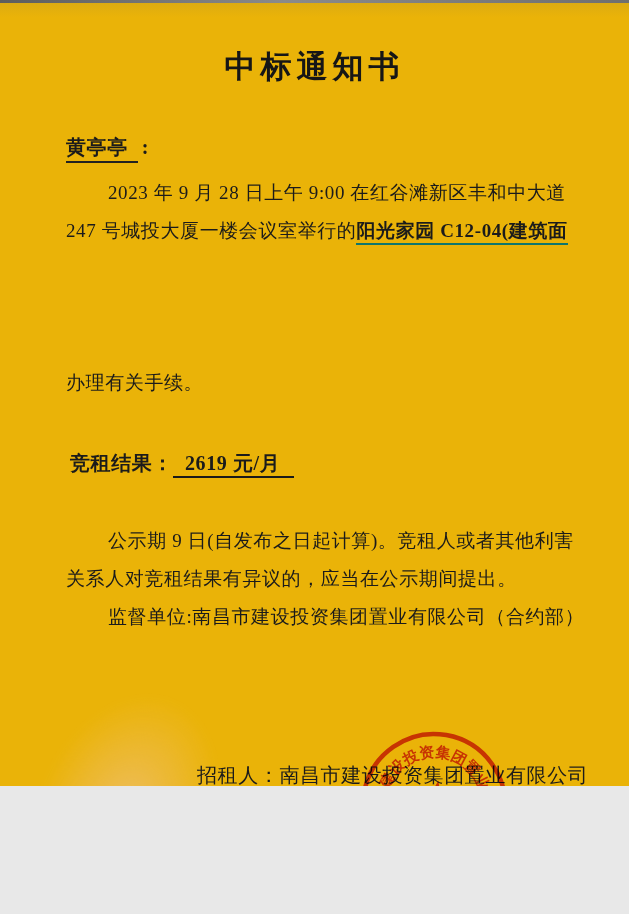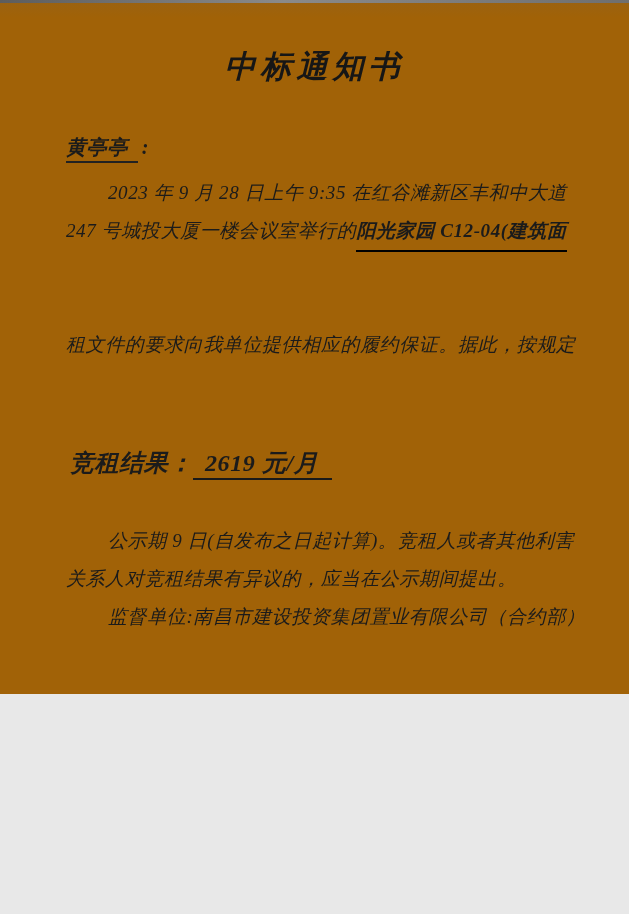--- a/index.html
+++ b/index.html
@@ -3,25 +3,24 @@
 <meta charset="utf-8">
 <style>
   html,body{margin:0;padding:0;}
   body{
     width:629px;height:914px;
     background:#e8e8e8;
     font-family:"Liberation Serif","DejaVu Serif",serif;
   }
   .page{
     position:relative;
-    width:629px;height:694px;
-    background:#a16207;
+    width:629px;height:786px;
+    background:#eab308;
     overflow:hidden;
     color:#1b1b1b;
-    font-style:italic;
   }
   
   .scan-edge-top{
     position:absolute;top:0;left:0;right:0;height:3px;
     background:linear-gradient(90deg,#5d5d5d,#8a8a8a 45%,#6f6f6f);
   }
   .scan-shadow-top{
     position:absolute;top:3px;left:0;right:0;height:14px;
     background:linear-gradient(180deg,rgba(100,100,100,0.10),rgba(100,100,100,0));
   }
@@ -49,24 +48,24 @@
   .indent{padding-left:42px;}
   .salutation{top:134px;font-size:20px;font-weight:700;}
   .salutation .name{
     border-bottom:2px solid #222;
     padding-right:10px;padding-bottom:1px;
     display:inline-block;
   }
   .salutation .colon{margin-left:4px;}
   .bu{
     font-weight:700;
-    border-bottom:2px solid #000000;
-    padding-bottom:9px;
+    border-bottom:2px solid #0f766e;
+    padding-bottom:2px;
   }
-  .result-line{top:450px;left:70px;font-weight:700;font-size:24px;}
+  .result-line{top:450px;left:70px;font-weight:700;font-size:20px;}
   .result-line .value{
     border-bottom:2px solid #1a1a1a;
     padding:0 14px 2px 12px;
   }
   .lessor-line{top:762px;left:197px;font-size:20px;}
   .date-line{top:805px;left:342px;font-size:20px;}
   
   .seal{
     position:absolute;left:348px;top:719px;width:172px;height:172px;
     transform:rotate(10deg);
@@ -86,27 +85,27 @@
   <div class="scan-shadow-top"></div>
   <div class="smudge"></div>
 
   <div class="doc-title">中标通知书</div>
 
   <div class="line salutation">
     <span class="name">黄亭亭</span><span class="colon">:</span>
   </div>
 
   <div class="line indent" style="top:180px">
-    <span>2023 年 9 月 28 日上午 9:35 在红谷滩新区丰和中大道</span>
+    <span>2023 年 9 月 28 日上午 9:00 在红谷滩新区丰和中大道</span>
   </div>
   <div class="line" style="top:218px">
     <span>247 号城投大厦一楼会议室举行的</span><span class="bu">阳光家园 C12-04(建筑面</span>
   </div>
-  <div class="line" style="top:332px">
-    <span>租文件的要求向我单位提供相应的履约保证。据此，按规定</span>
+  <div class="line" style="top:370px">
+    <span>办理有关手续。</span>
   </div>
 
   <div class="line result-line">
     <span>竞租结果：</span><span class="value">2619 元/月</span>
   </div>
 
   <div class="line indent" style="top:528px">
     <span>公示期 9 日(自发布之日起计算)。竞租人或者其他利害</span>
   </div>
   <div class="line indent" style="top:604px">

